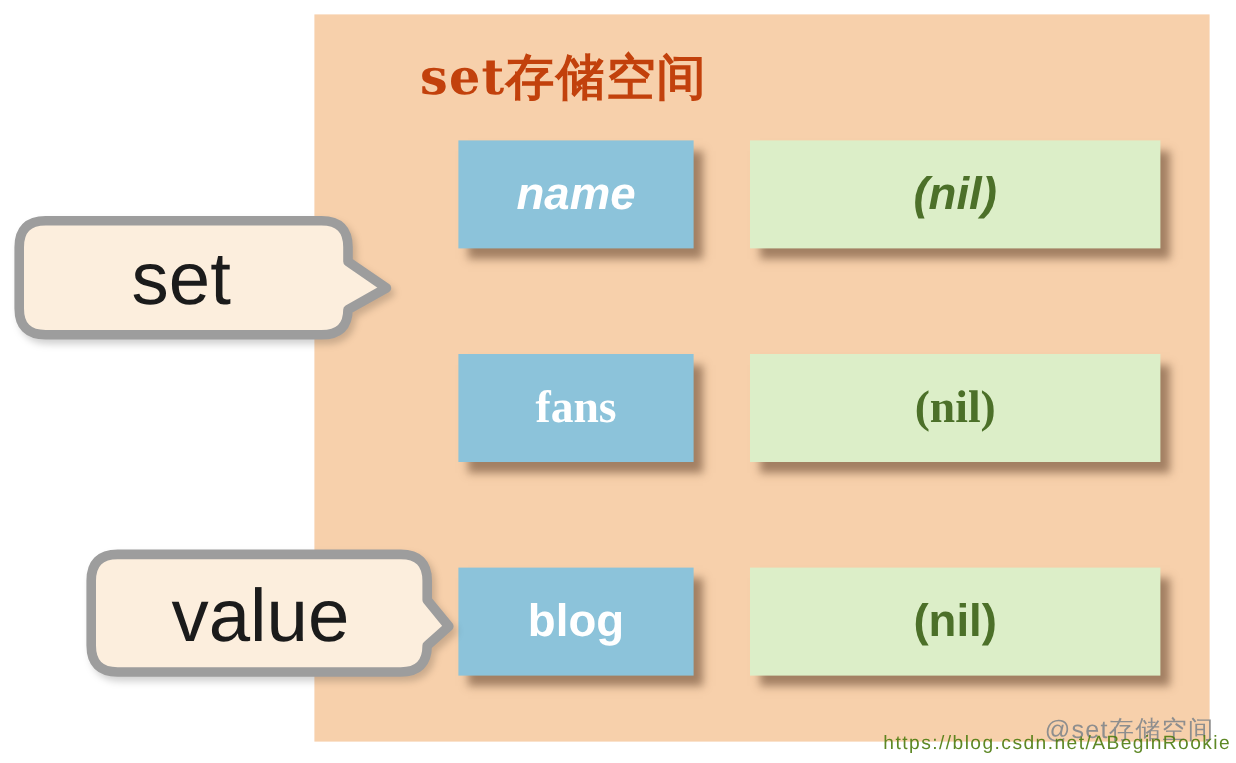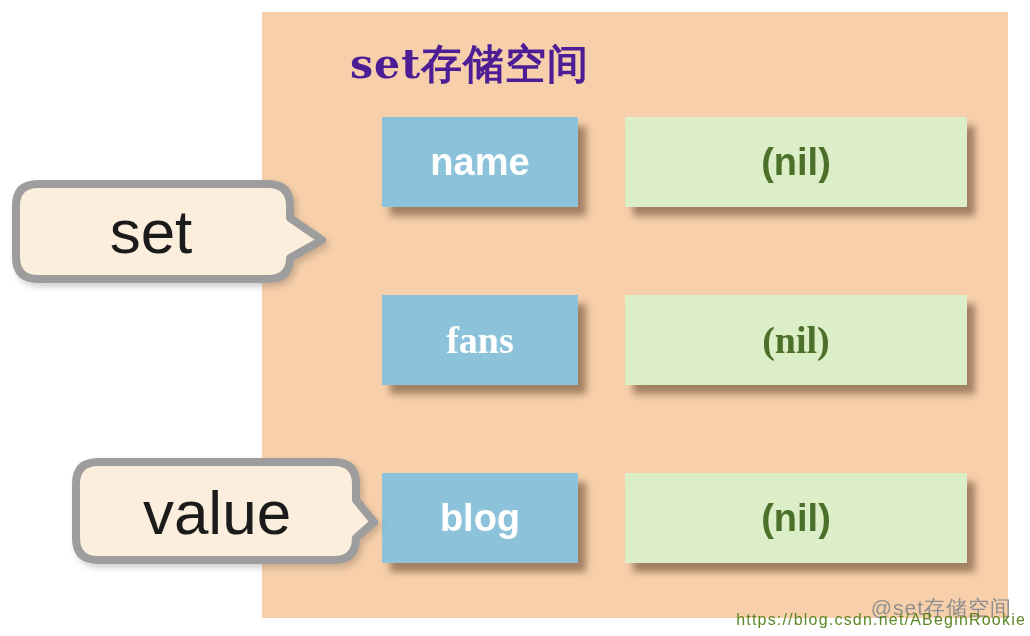--- a/index.html
+++ b/index.html
@@ -26,21 +26,21 @@
     background: #f7d0ab;
   }
   .panel-title {
     position: absolute;
     left: 88px;
     top: 28px;
     font-family: "DejaVu Serif", "Liberation Serif", serif;
     font-weight: bold;
     font-size: 41px;
     line-height: 48px;
-    color: #4c1d95;
+    color: #c2410c;
     letter-spacing: 1px;
     white-space: nowrap;
   }
   .key-box {
     position: absolute;
     left: 120px;
     width: 196px;
     height: 90px;
     background: #8cc3da;
     box-shadow: 8px 9px 7px rgba(92, 62, 40, 0.55);
@@ -58,21 +58,21 @@
     height: 90px;
     background: #dceec8;
     box-shadow: 8px 9px 7px rgba(92, 62, 40, 0.55);
     display: flex;
     align-items: center;
     justify-content: center;
     color: #4c7029;
     font-weight: bold;
     font-size: 38px;
   }
-  .row-1 { top: 105px; }
+  .row-1 { top: 105px; font-style: italic; }
   .row-2 { top: 283px; font-family: Liberation Serif, serif; }
   .row-3 { top: 461px; }
 
   .callout {
     position: absolute;
     filter: drop-shadow(3px 4px 3px rgba(0,0,0,0.18));
   }
   .callout-set   { left: 8px;  top: 176px; }
   .callout-value { left: 70px; top: 454px; }
   .callout path {

